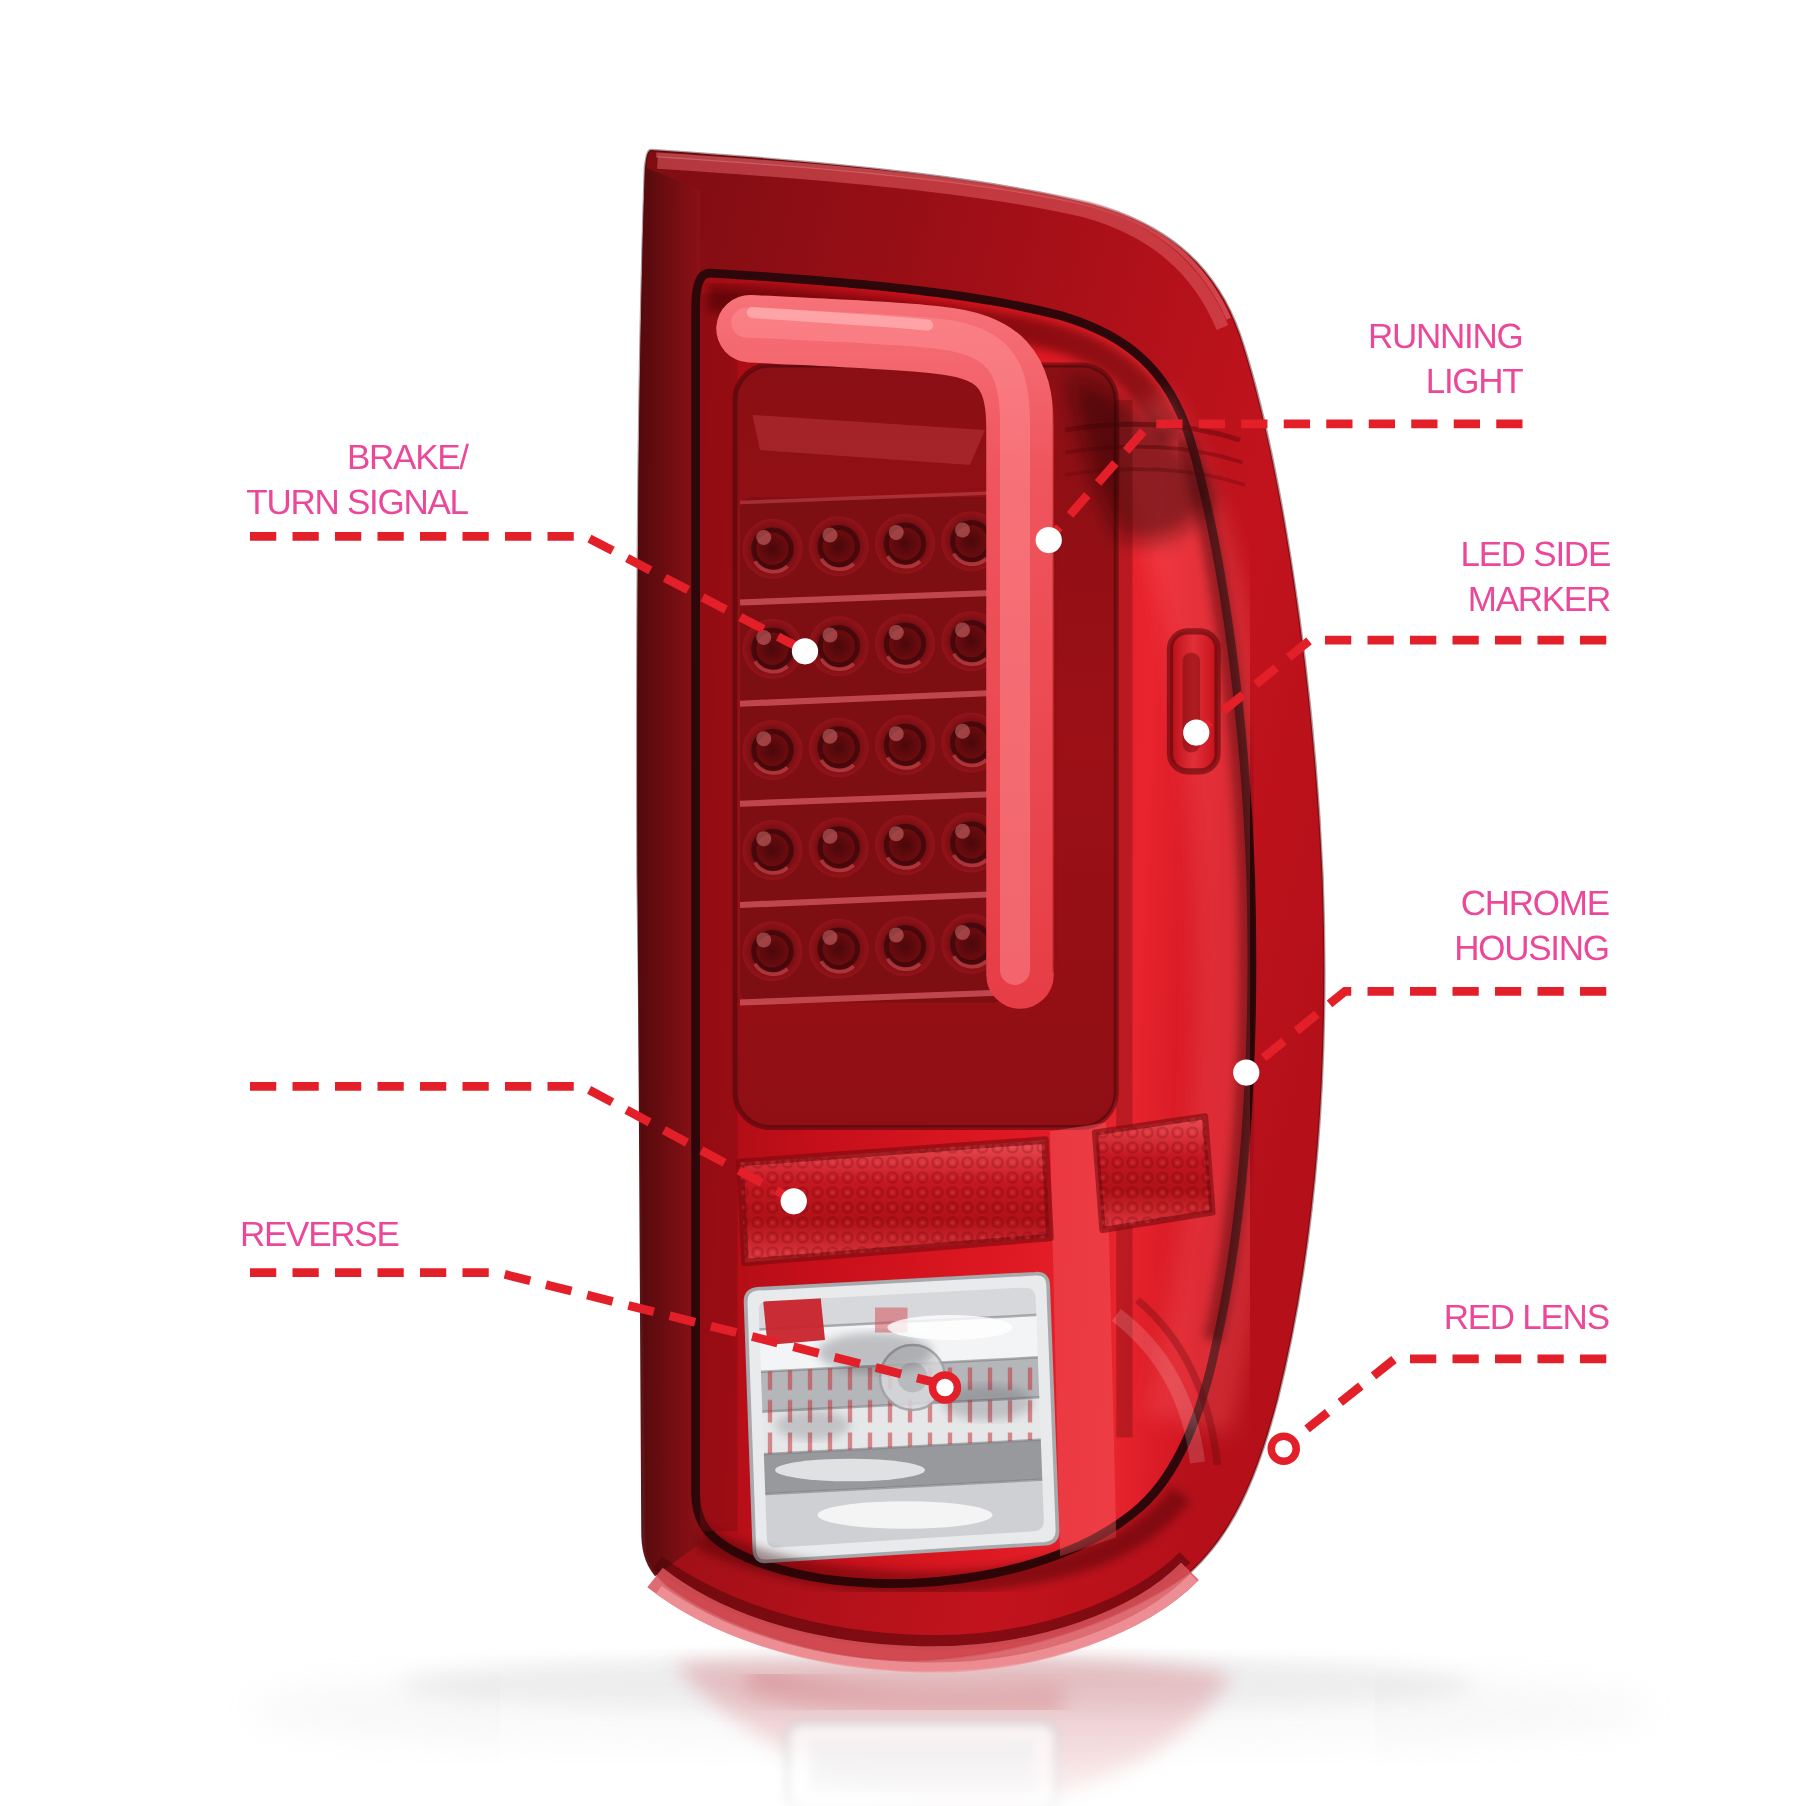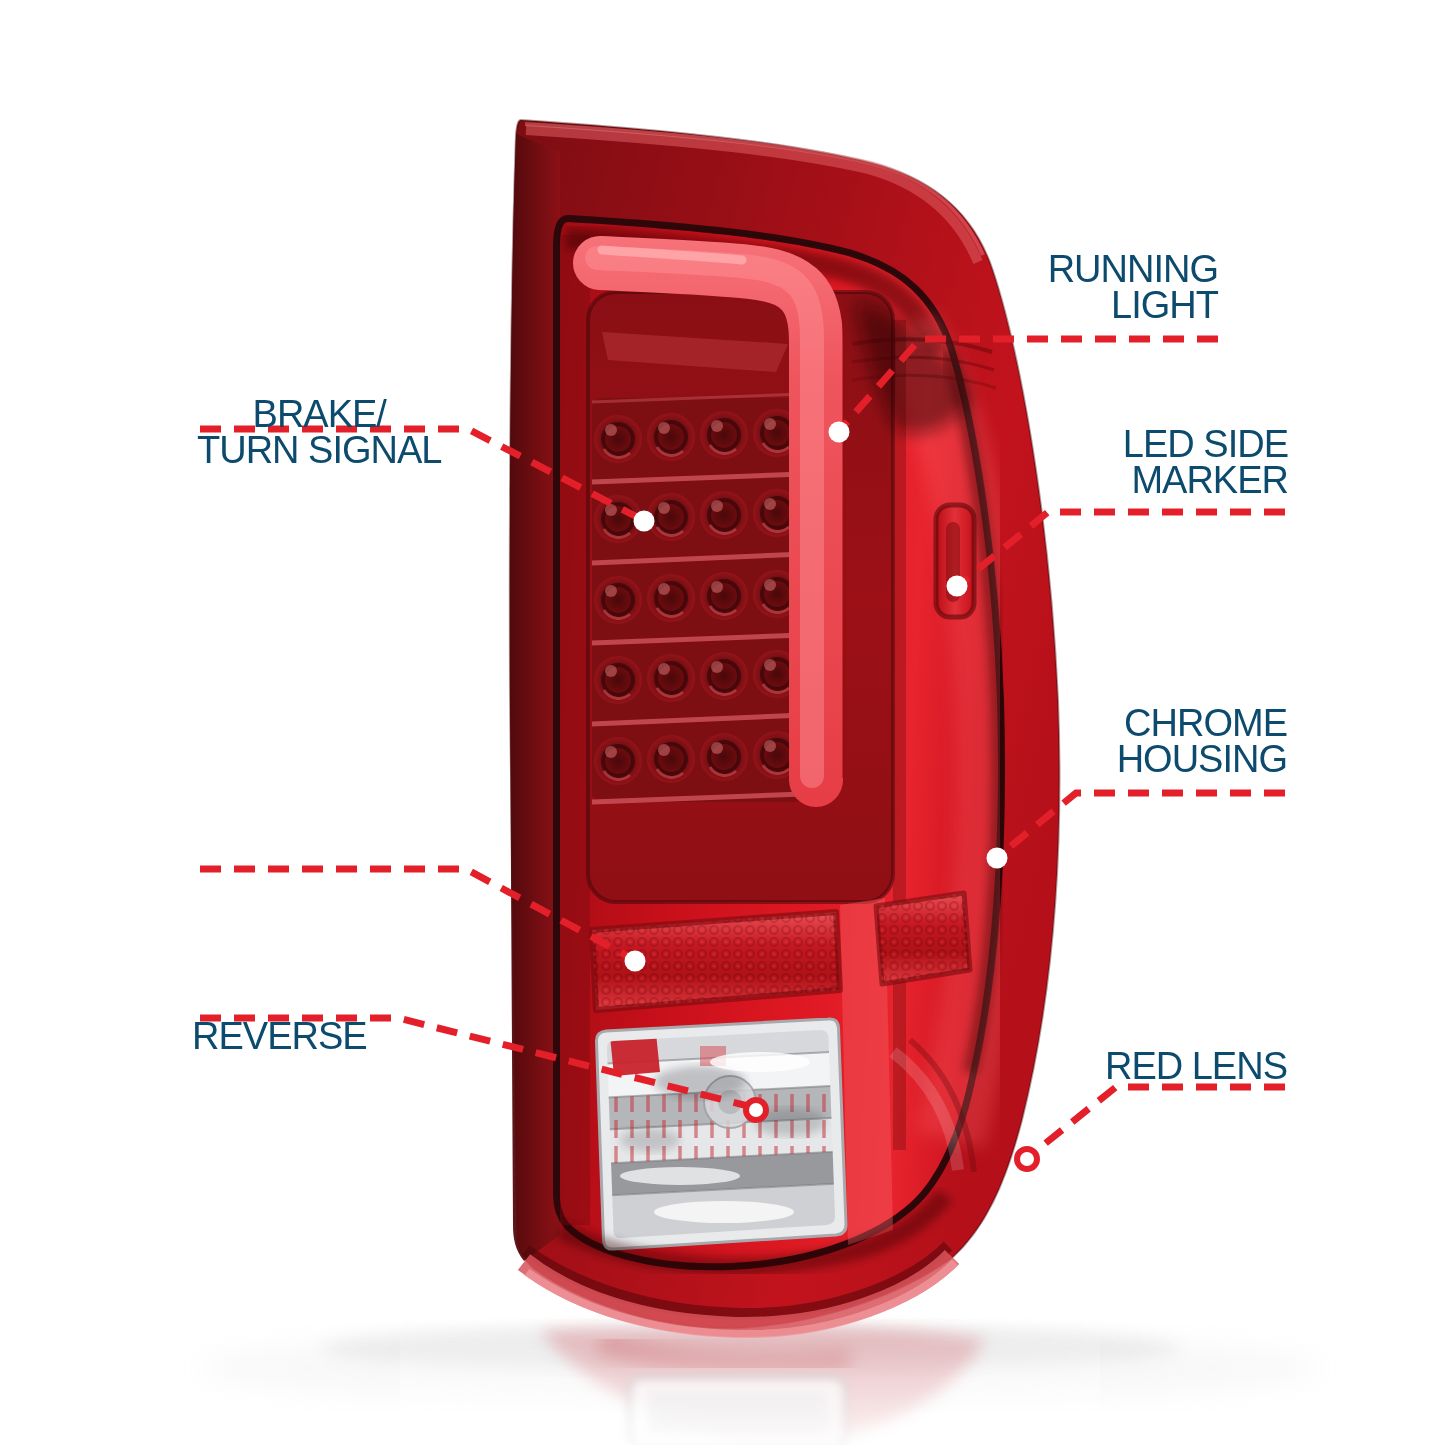--- a/index.html
+++ b/index.html
@@ -1,21 +1,21 @@
 <!DOCTYPE html>
 <html><head>
 <meta charset="utf-8">
 <style>
   html,body{margin:0;padding:0;background:#fff;}
   #stage{position:relative;width:1445px;height:1445px;background:#ffffff;overflow:hidden;
          font-family:"Liberation Sans", sans-serif;}
   #artwork{position:absolute;left:0;top:0;width:1445px;height:1445px;}
-  .callout{position:absolute;font-size:38px;line-height:36px;font-weight:400;
-           letter-spacing:-1px;color:#0c4a6e;white-space:pre-line;}
-  .callout-left{text-align:center;margin-top:48px;}
+  .callout{position:absolute;font-size:28px;line-height:36px;font-weight:400;
+           letter-spacing:-1px;color:#ec4899;white-space:pre-line;}
+  .callout-left{text-align:right;}
   .callout-right{text-align:right;}
 </style>
 </head>
 <body>
 
 <div id="stage">
 
 <svg id="artwork" viewBox="0 0 1445 1445" xmlns="http://www.w3.org/2000/svg">
   <defs>
     <linearGradient id="gBody" x1="0" y1="0" x2="1" y2="0.55">
@@ -275,15 +275,15 @@
 
 <div class="callout callout-right" style="right:157px; top:426px;">LED SIDE
 MARKER</div>
 
 <div class="callout callout-right" style="right:158px; top:705px;">CHROME
 HOUSING</div>
 
 
 <div class="callout callout-left" style="left:192px; top:970px;">REVERSE</div>
 
-<div class="callout callout-right" style="right:158px; top:1036px;margin-top:12px;">RED LENS</div>
+<div class="callout callout-right" style="right:158px; top:1036px;">RED LENS</div>
 
 </div>
 
 </body></html>

